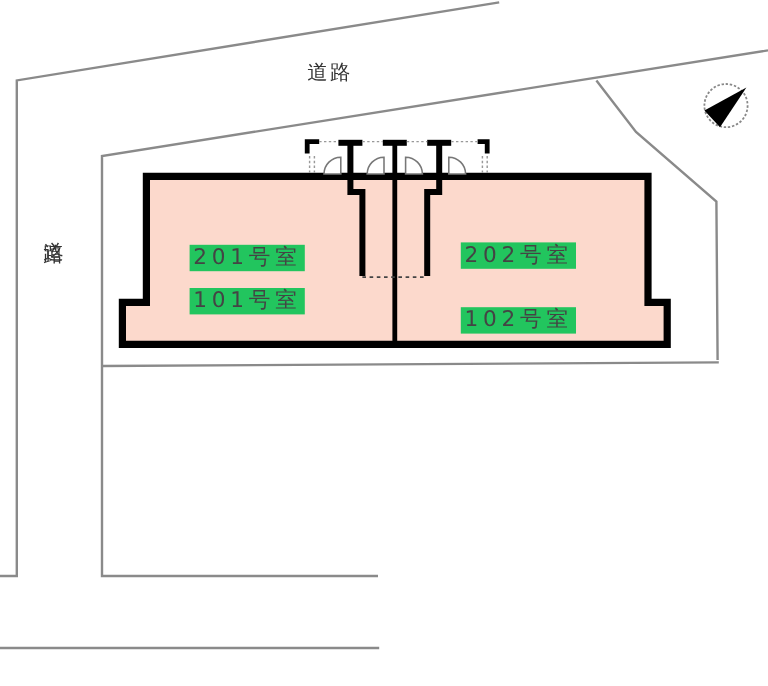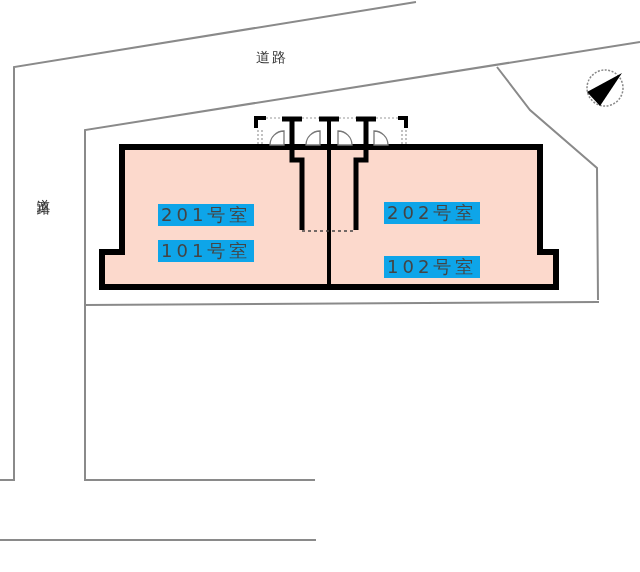--- a/index.html
+++ b/index.html
@@ -1,21 +1,21 @@
 <!DOCTYPE html>
 <html><head>
 <meta charset="utf-8">
 <style>
   html, body { margin: 0; padding: 0; background: #ffffff; }
   body { width: 640px; height: 572px; overflow: hidden; position: relative;
          font-family: "DejaVu Sans", sans-serif; }
   #plan { position: absolute; left: 0; top: 0; width: 640px; height: 572px; }
-  .lbl { position: absolute; color: #333; font-size: 14px; letter-spacing: 2px;
+  .lbl { position: absolute; color: #333; font-size: 17px; letter-spacing: 2px;
          white-space: nowrap; }
-  .unit-label { background: #0ea5e9; padding: 0 3px; font-size: 18px; color: #444;
+  .unit-label { background: #22c55e; padding: 0 3px; font-size: 18px; color: #444;
                 letter-spacing: 4px; line-height: 22px; }
   .road-top { left: 256px; top: 49px; }
   .road-left { left: 34px; top: 188px; writing-mode: vertical-rl; letter-spacing: 2px; line-height: 20px; }
 </style>
 </head>
 <body>
 
 <svg id="plan" viewBox="0 0 640 572" xmlns="http://www.w3.org/2000/svg">
 
   <g stroke="#8a8a8a" stroke-width="2" fill="none">

